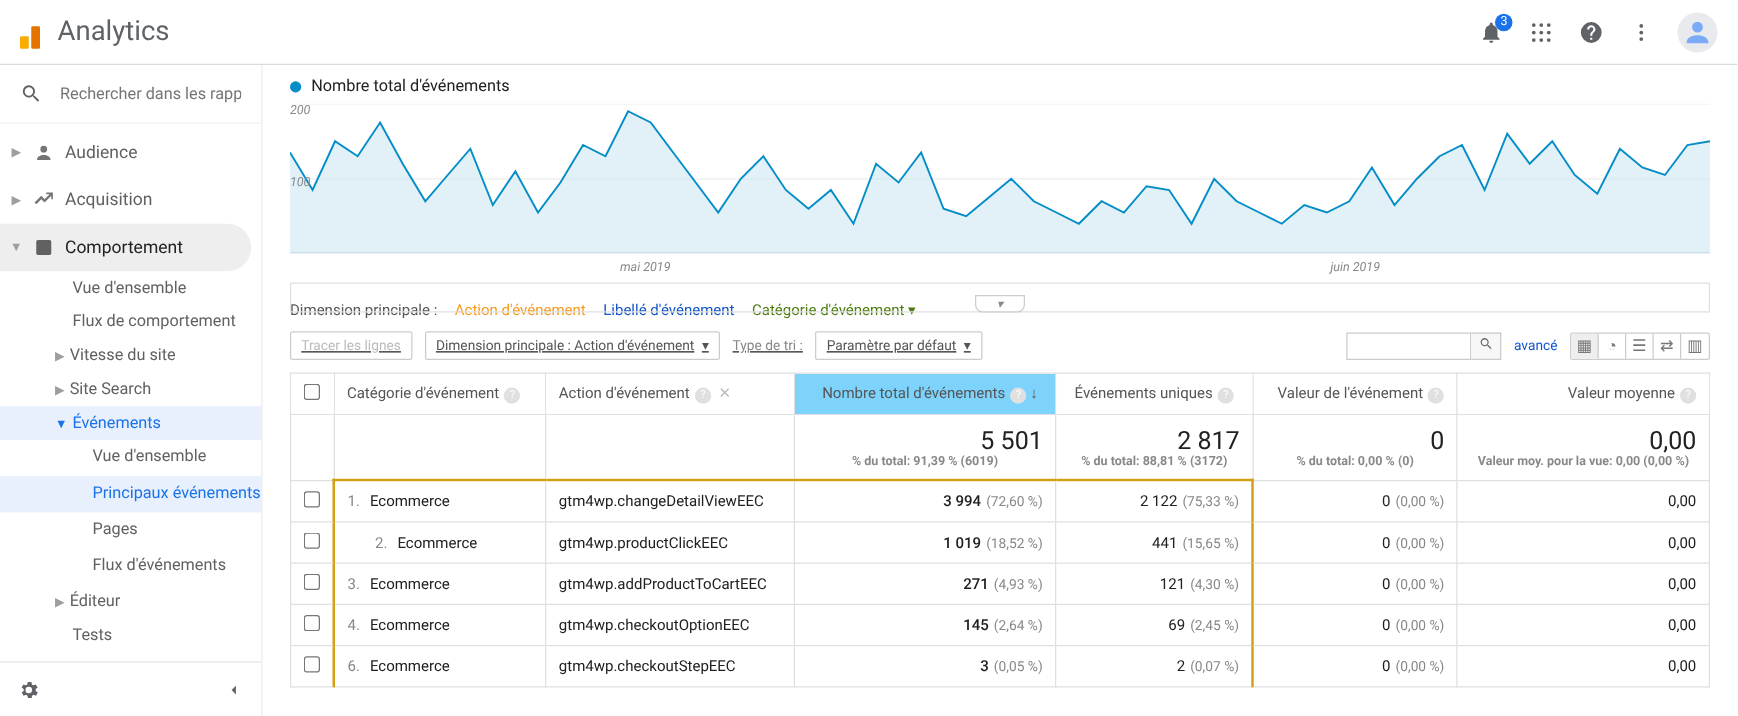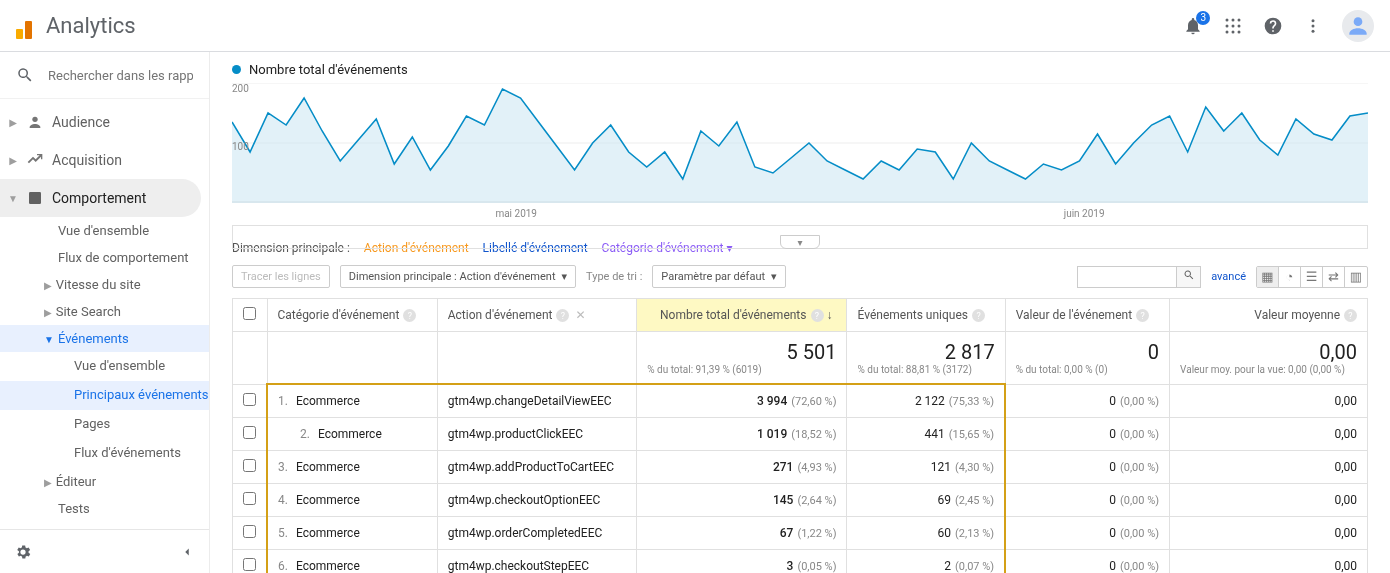--- a/index.html
+++ b/index.html
@@ -35,58 +35,58 @@
 .nav-sub2 { padding-left: 74px; font-size:13px; color:#616161; padding-top:6px; padding-bottom:6px; cursor:pointer; line-height:1.3;}
 .nav-sub2.active { background:#e8f0fe; color:#1a73e8; }
 .chev { font-size:10px; color:#9e9e9e; width:10px; text-align:center;}
 .nav-icon { width:18px; height:18px; display:flex; align-items:center; justify-content:center; color:#757575;}
 .sidebar-footer { border-top:1px solid #e6e6e6; height:44px; display:flex; align-items:center; justify-content:space-between; padding:0 14px;}
 .main { flex:1; overflow:auto; padding: 10px 22px 0 22px; }
 
 
 .legend { display:flex; align-items:center; gap:8px; margin-bottom:6px;}
 .legend .dot{ width:9px; height:9px; border-radius:50%; background:#058dc7;}
-.chart-wrap { position:relative; height:140px; }
+.chart-wrap { position:relative; height:140px;font-style:italic; }
 .chart-wrap svg { width:100%; height:120px; }
 .yaxis { position:absolute; left:0; font-size:10px; color:#888;}
 .xlabels { display:flex; justify-content:space-around; font-size:10px; color:#888; margin-top:2px;}
 .minichart { border:1px solid #e0e0e0; height:24px; margin-top:6px; position:relative;}
 .mini-handle { position:absolute; left:50%; transform:translateX(-50%); bottom:-1px; width:40px; height:14px; border:1px solid #ccc; border-radius:0 0 6px 6px; background:#fff; display:flex; align-items:center; justify-content:center; font-size:10px; color:#888;}
 
 
 .dimbar { display:flex; align-items:center; gap:14px; font-size:12px; margin-top:18px; color:#555;}
 .dimbar .link { color:#f7981d; cursor:pointer;}
 .dimbar .link2 { color:#1155cc; cursor:pointer;}
-.dimbar .gray { color:#8b5cf6;}
+.dimbar .gray { color:#4d7c0f;}
 .controls { display:flex; align-items:center; justify-content:space-between; margin-top:10px;}
-.controls-left { display:flex; gap:10px; align-items:center;}
+.controls-left { display:flex; gap:10px; align-items:center;text-decoration:underline;}
 .sel { border:1px solid #ccc; background:#fff; padding:4px 8px; font-size:11px; color:#555; border-radius:2px; display:flex; align-items:center; gap:6px;}
 .sel.disabled{ color:#bbb; }
 .controls-right { display:flex; align-items:center; gap:10px;}
 .searchbox { display:flex; }
 .searchbox input{ border:1px solid #ccc; width:100px; height:22px; padding:2px 4px; font-size:11px;}
 .searchbox button{ border:1px solid #ccc; border-left:none; width:24px; height:22px; background:#f7f7f7; cursor:pointer;}
 .adv { color:#1155cc; font-size:11px; cursor:pointer;}
 .viewbtns { display:flex; border:1px solid #ccc; border-radius:2px;}
 .viewbtns span{ width:22px; height:20px; border-right:1px solid #ccc; display:flex; align-items:center; justify-content:center; color:#777; cursor:pointer;}
 .viewbtns span:last-child{border-right:none;}
 .viewbtns span.active{ background:#eee;}
 
 
 table { width:100%; border-collapse:collapse; margin-top:10px; font-size:12px;}
 th { background:#fff; border:1px solid #e0e0e0; padding:8px 10px; text-align:left; color:#555; font-weight:400; position:relative;}
 th .help { display:inline-flex; width:13px; height:13px; border-radius:50%; background:#e0e0e0; color:#fff; font-size:9px; align-items:center; justify-content:center; margin-left:4px;}
-th.sort { background:#fef9c3;}
+th.sort { background:#7dd3fc;}
 th .arrow-down{ color:#555; margin-right:4px;}
 td { border:1px solid #e0e0e0; padding:8px 10px; vertical-align:middle;}
 td.num { text-align:right; white-space:nowrap;}
 td .pct { color:#888; font-size:11px; margin-left:4px;}
 tr.summary td { background:#fff; }
 tr.summary .big { font-size:20px; font-weight:400; display:block; text-align:right;}
-tr.summary .sub { font-size:10px; color:#888; display:block; text-align:left;}
+tr.summary .sub { font-size:10px; color:#888; display:block; text-align:center;font-weight:bold;}
 .cb { width:28px; text-align:center;}
 .cb input{ cursor:pointer;}
 .close-x { color:#bbb; margin-left:6px;}
 
 </style>
 </head>
 <body>
 
 <div class="header">
   <div class="header-left">
@@ -263,22 +263,22 @@
       </div>
     </div>
 
     <table>
       <thead>
         <tr>
           <th class="cb"><input type="checkbox" style=""></th>
           <th><span>Catégorie d'événement</span><span class="help">?</span></th>
           <th><span>Action d'événement</span><span class="help">?</span><span class="close-x">✕</span></th>
           <th class="sort" style="text-align:right;"><span>Nombre total d'événements</span><span class="help">?</span> <span class="arrow-down">↓</span></th>
-          <th style="text-align:left;"><span>Événements uniques</span><span class="help">?</span></th>
-          <th style=""><span>Valeur de l'événement</span><span class="help">?</span></th>
+          <th style="text-align:center;"><span>Événements uniques</span><span class="help">?</span></th>
+          <th style="text-align:right;"><span>Valeur de l'événement</span><span class="help">?</span></th>
           <th style="text-align:right;"><span>Valeur moyenne</span><span class="help">?</span></th>
         </tr>
         <tr class="summary">
           <td class="cb"></td>
             <td></td>
             <td></td>
           <td class="num">
               <span class="big">5 501</span>
               <span class="sub">% du total: 91,39 % (6019)</span>
             </td>
@@ -328,29 +328,20 @@
             <td class="cb"><input type="checkbox" style=""></td>
             <td style="border-left: 2px solid rgb(212, 160, 23); margin-left: 11px;"><span style="color:#888;margin-right:8px;">4.</span>Ecommerce</td>
             <td>gtm4wp.checkoutOptionEEC</td>
             <td class="num"><b style="font-weight:500;">145</b><span class="pct">(2,64 %)</span></td>
             <td class="num" style="border-right:2px solid #d4a017;">69<span class="pct">(2,45 %)</span></td>
             <td class="num">0<span class="pct">(0,00 %)</span></td>
             <td class="num">0,00</td>
           </tr>
           <tr>
             <td class="cb"><input type="checkbox" style=""></td>
-            <td style="border-left: 2px solid rgb(212, 160, 23);"><span style="color:#888;margin-right:8px;">5.</span>Ecommerce</td>
-            <td>gtm4wp.orderCompletedEEC</td>
-            <td class="num"><b style="font-weight:500;">67</b><span class="pct">(1,22 %)</span></td>
-            <td class="num" style="border-right:2px solid #d4a017;">60<span class="pct">(2,13 %)</span></td>
-            <td class="num">0<span class="pct">(0,00 %)</span></td>
-            <td class="num">0,00</td>
-          </tr>
-          <tr>
-            <td class="cb"><input type="checkbox" style=""></td>
             <td style="border-left: 2px solid rgb(212, 160, 23);"><span style="color:#888;margin-right:8px;">6.</span>Ecommerce</td>
             <td>gtm4wp.checkoutStepEEC</td>
             <td class="num"><b style="font-weight:500;">3</b><span class="pct">(0,05 %)</span></td>
             <td class="num" style="border-right:2px solid #d4a017;">2<span class="pct">(0,07 %)</span></td>
             <td class="num">0<span class="pct">(0,00 %)</span></td>
             <td class="num">0,00</td>
           </tr>
         </tbody>
     </table>
   </div>

